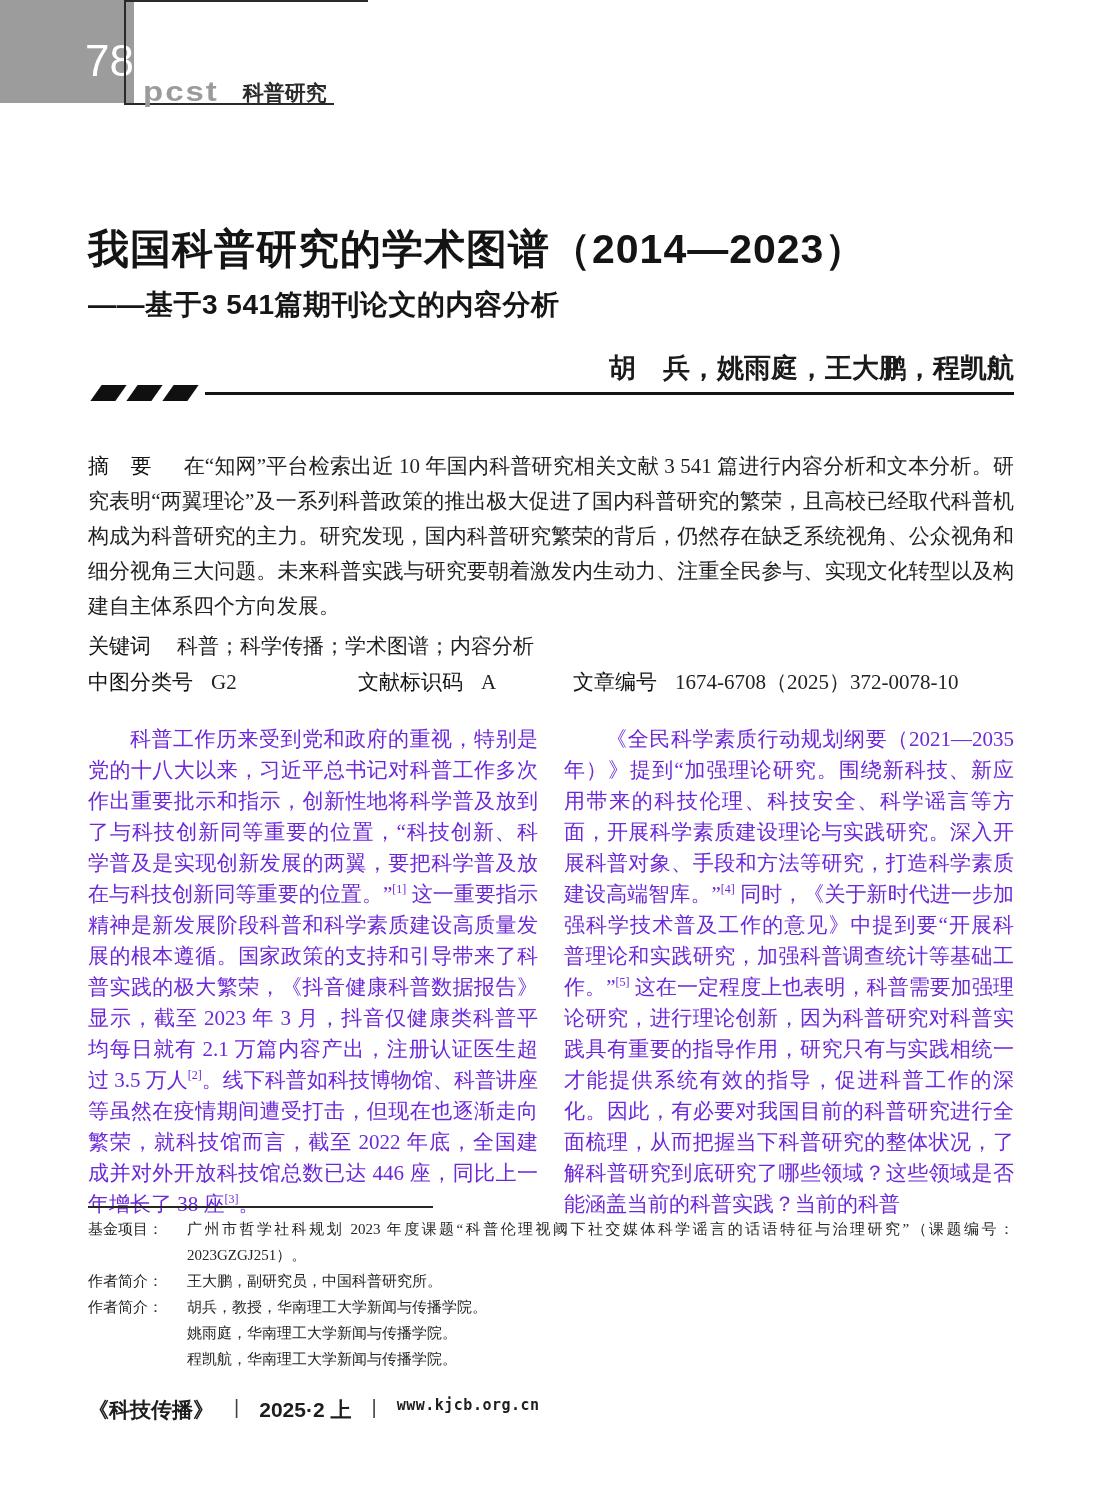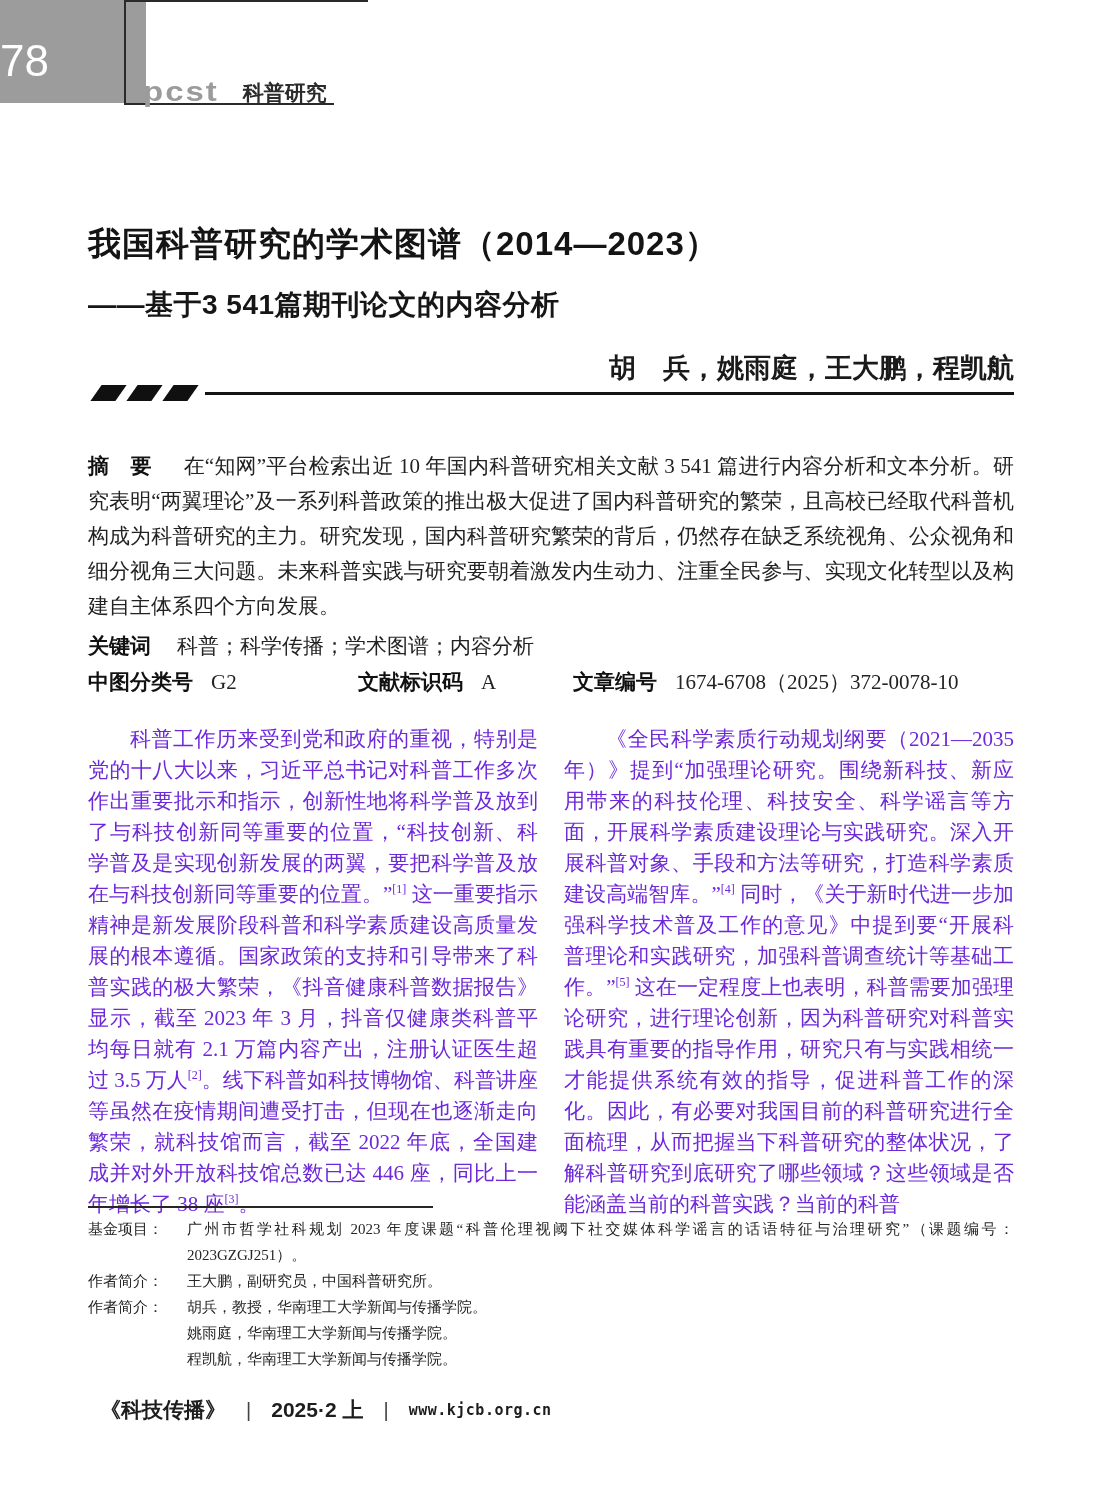--- a/index.html
+++ b/index.html
@@ -7,23 +7,23 @@
     position:relative;
     width:1102px;height:1496px;
     background:#ffffff;
     margin:0 auto;
     overflow:hidden;
     color:#1c1c1c;
     font-family:"Liberation Serif","DejaVu Serif",serif;
   }
   
   .page-number-box{
-    position:absolute;left:0;top:0;width:146px;height:103px;
+    position:absolute;left:0;top:0;width:134px;height:103px;
     background:#9c9c9c;
-    display:flex;align-items:center;justify-content:flex-start;
+    display:flex;align-items:center;justify-content:flex-end;
   }
   .page-number{
     color:#ffffff;font-size:44px;line-height:1;
     font-family:"Liberation Sans","DejaVu Sans",sans-serif;
     padding-top:18px;
   }
   .header-rule-v{position:absolute;left:124px;top:0;width:2px;height:104px;background:#2a2a2a;}
   .header-rule-top{position:absolute;left:124px;top:0;width:244px;height:2px;background:#2a2a2a;}
   .header-rule-bottom{position:absolute;left:124px;top:103px;width:210px;height:2px;background:#2a2a2a;}
   .header-logo-row{
@@ -37,21 +37,21 @@
     transform:scaleY(0.82);transform-origin:bottom left;
   }
   .header-section{
     font-family:"Liberation Sans","DejaVu Sans",sans-serif;
     font-weight:700;font-size:21px;color:#2b2b2b;line-height:1;
   }
   
   .article-title{
     position:absolute;left:88px;top:222px;width:960px;
     font-family:"Liberation Sans","DejaVu Sans",sans-serif;
-    font-weight:700;font-size:33px;letter-spacing:1px;color:#141414;
+    font-weight:700;font-size:41px;letter-spacing:1px;color:#141414;
   }
   .article-subtitle{
     position:absolute;left:88px;top:286px;width:900px;
     font-family:"Liberation Sans","DejaVu Sans",sans-serif;
     font-weight:700;font-size:28px;letter-spacing:0.5px;color:#161616;
   }
   .authors-line{
     position:absolute;left:88px;top:350px;width:926px;
     text-align:right;
     font-family:Liberation Sans, sans-serif;
@@ -65,21 +65,21 @@
   .slash{width:25px;height:16px;background:#101010;transform:skewX(-35deg);}
   .title-divider{flex:1;height:3px;background:#141414;margin-left:12px;}
   
   .abstract-block{
     position:absolute;left:88px;top:448px;width:926px;
     font-size:21px;line-height:35px;text-align:justify;
     color:#222;
   }
   .inline-label{
     font-family:"Liberation Sans","DejaVu Sans",sans-serif;
-    font-weight:700;color:#111;
+    font-weight:400;color:#111;
   }
   .abstract-label{margin-right:32px;}
   .keywords-row{margin-top:4px;}
   .keywords-label{margin-right:26px;}
   .class-row{display:flex;line-height:35px;}
   .class-group{white-space:nowrap;}
   .class-g1{width:270px;}
   .class-g2{width:215px;}
   .class-g3{flex:1;}
   .class-value{margin-left:18px;}
@@ -99,24 +99,24 @@
   .fn-sep{position:absolute;left:88px;top:1206px;width:345px;height:2px;background:#262626;}
   .footnotes{
     position:absolute;left:88px;top:1216px;width:926px;
     font-size:15px;line-height:26px;color:#262626;
   }
   .fn-row{display:flex;}
   .fn-label{flex:0 0 99px;white-space:nowrap;}
   .fn-content{flex:1;text-align:justify;}
   
   .footer{
-    position:absolute;left:100px;top:1396px;width:926px;
+    position:absolute;left:88px;top:1396px;width:926px;
     font-family:"Liberation Sans","DejaVu Sans",sans-serif;
     font-weight:700;font-size:21px;color:#1d1d1d;
-    display:flex;align-items:center;gap:20px;
+    display:flex;gap:20px;
   }
   .footer-sep{font-weight:400;color:#444;font-size:20px;}
   .footer-site{
     font-family:"DejaVu Sans Mono","Liberation Mono",monospace;
     font-weight:700;font-size:15px;letter-spacing:0.5px;
   }
 </style>
 </head>
 <body>
 

